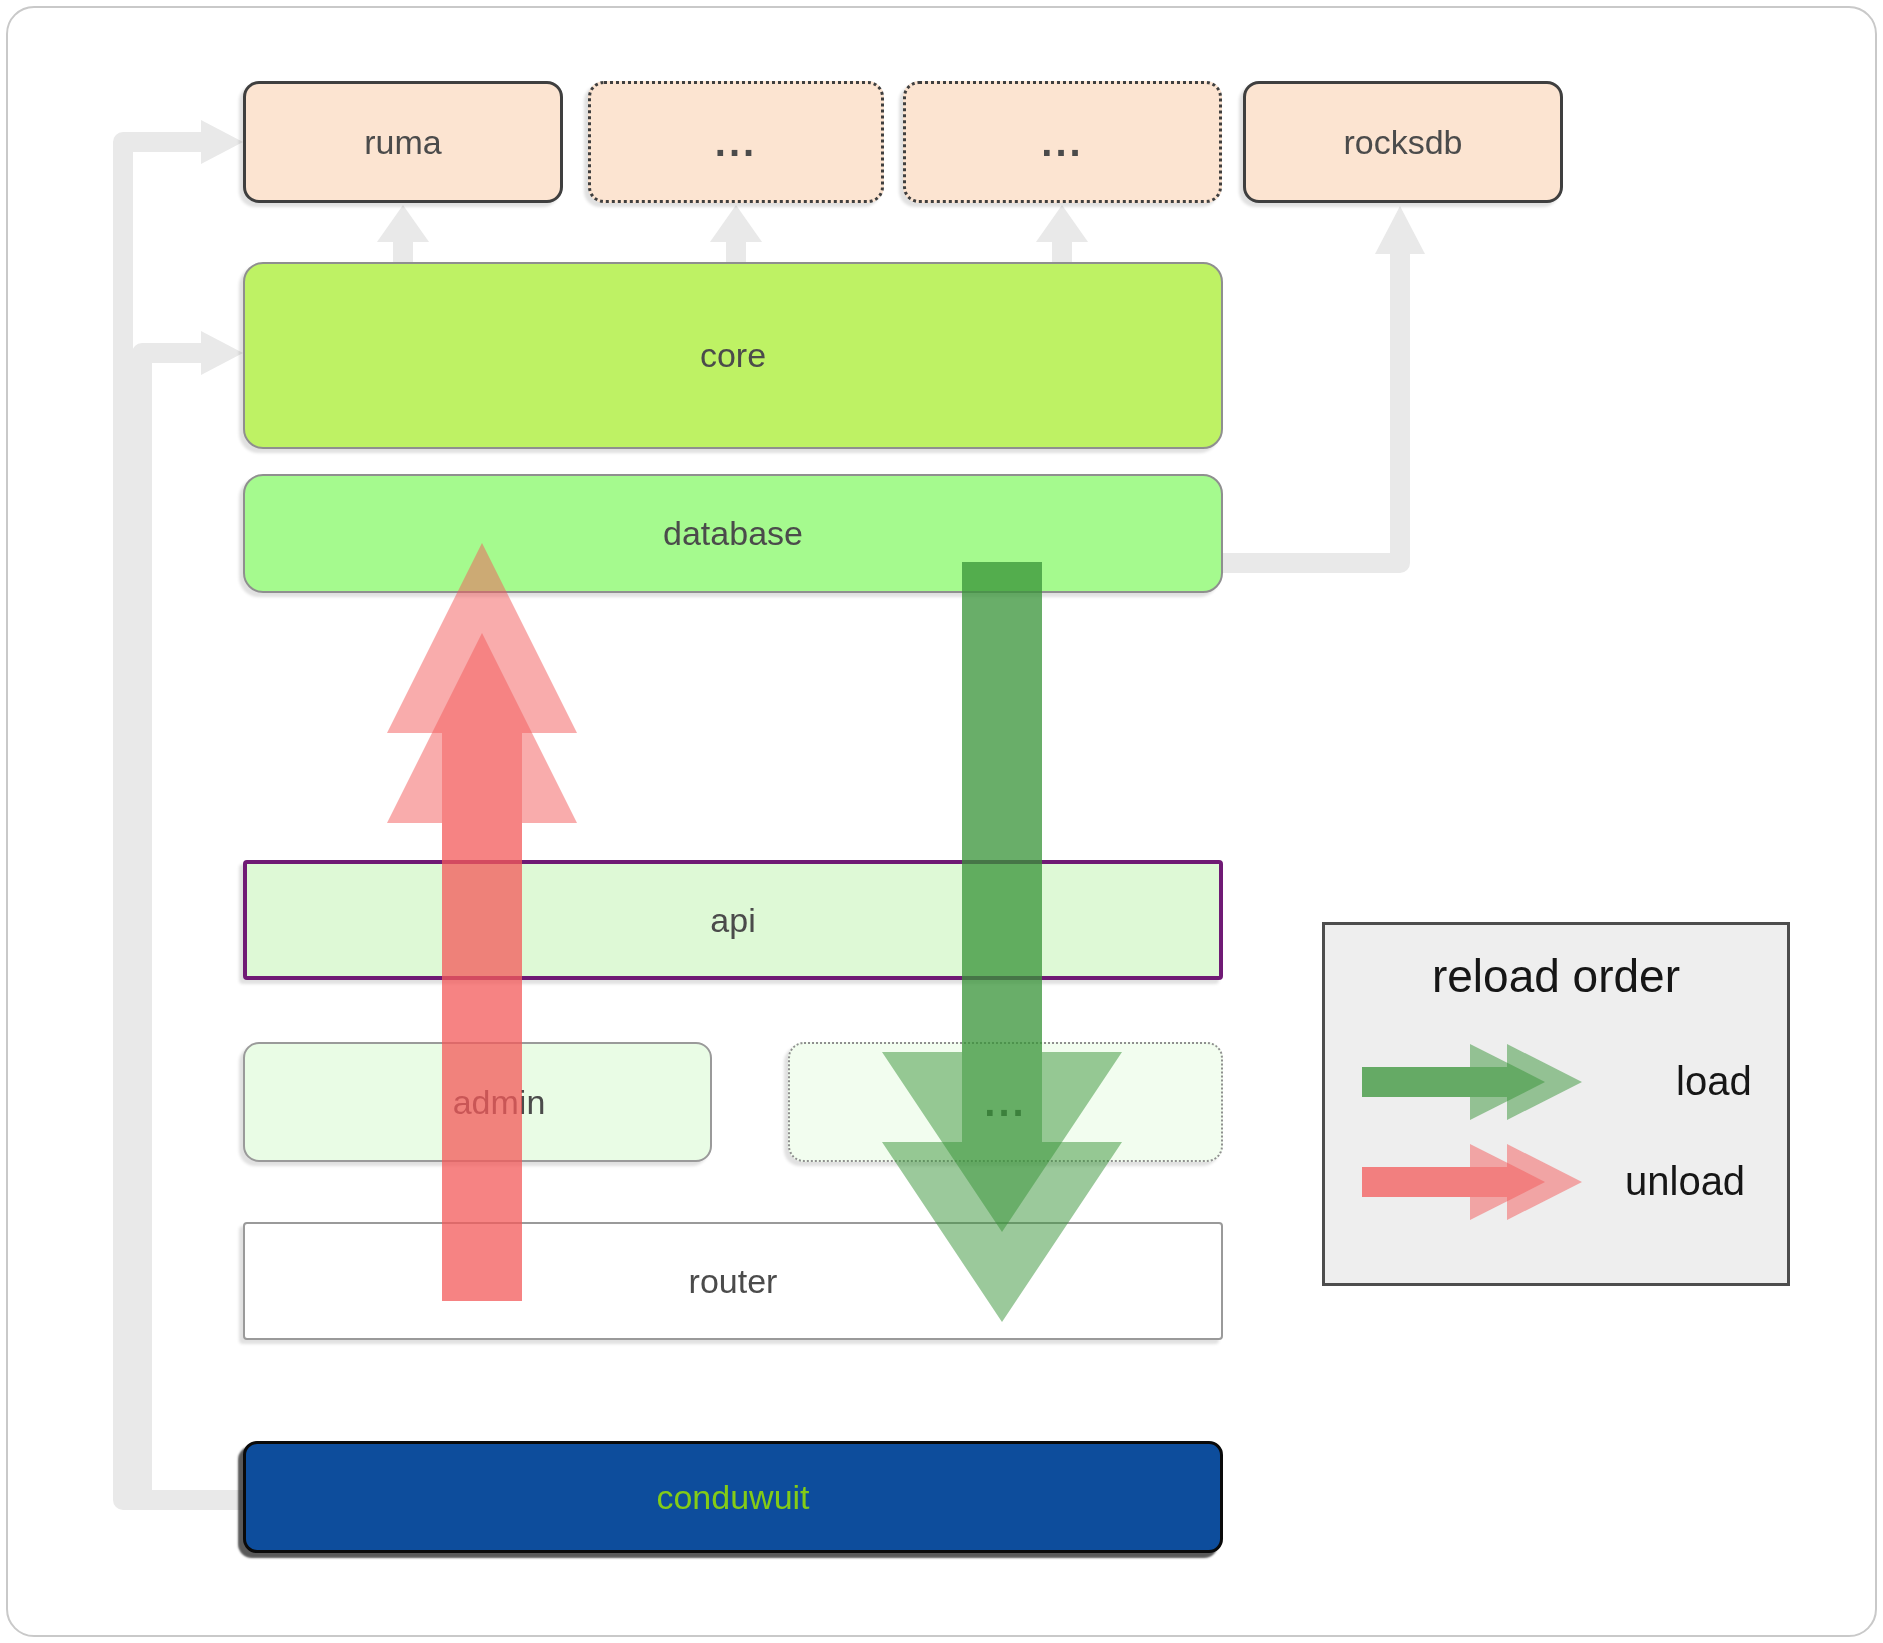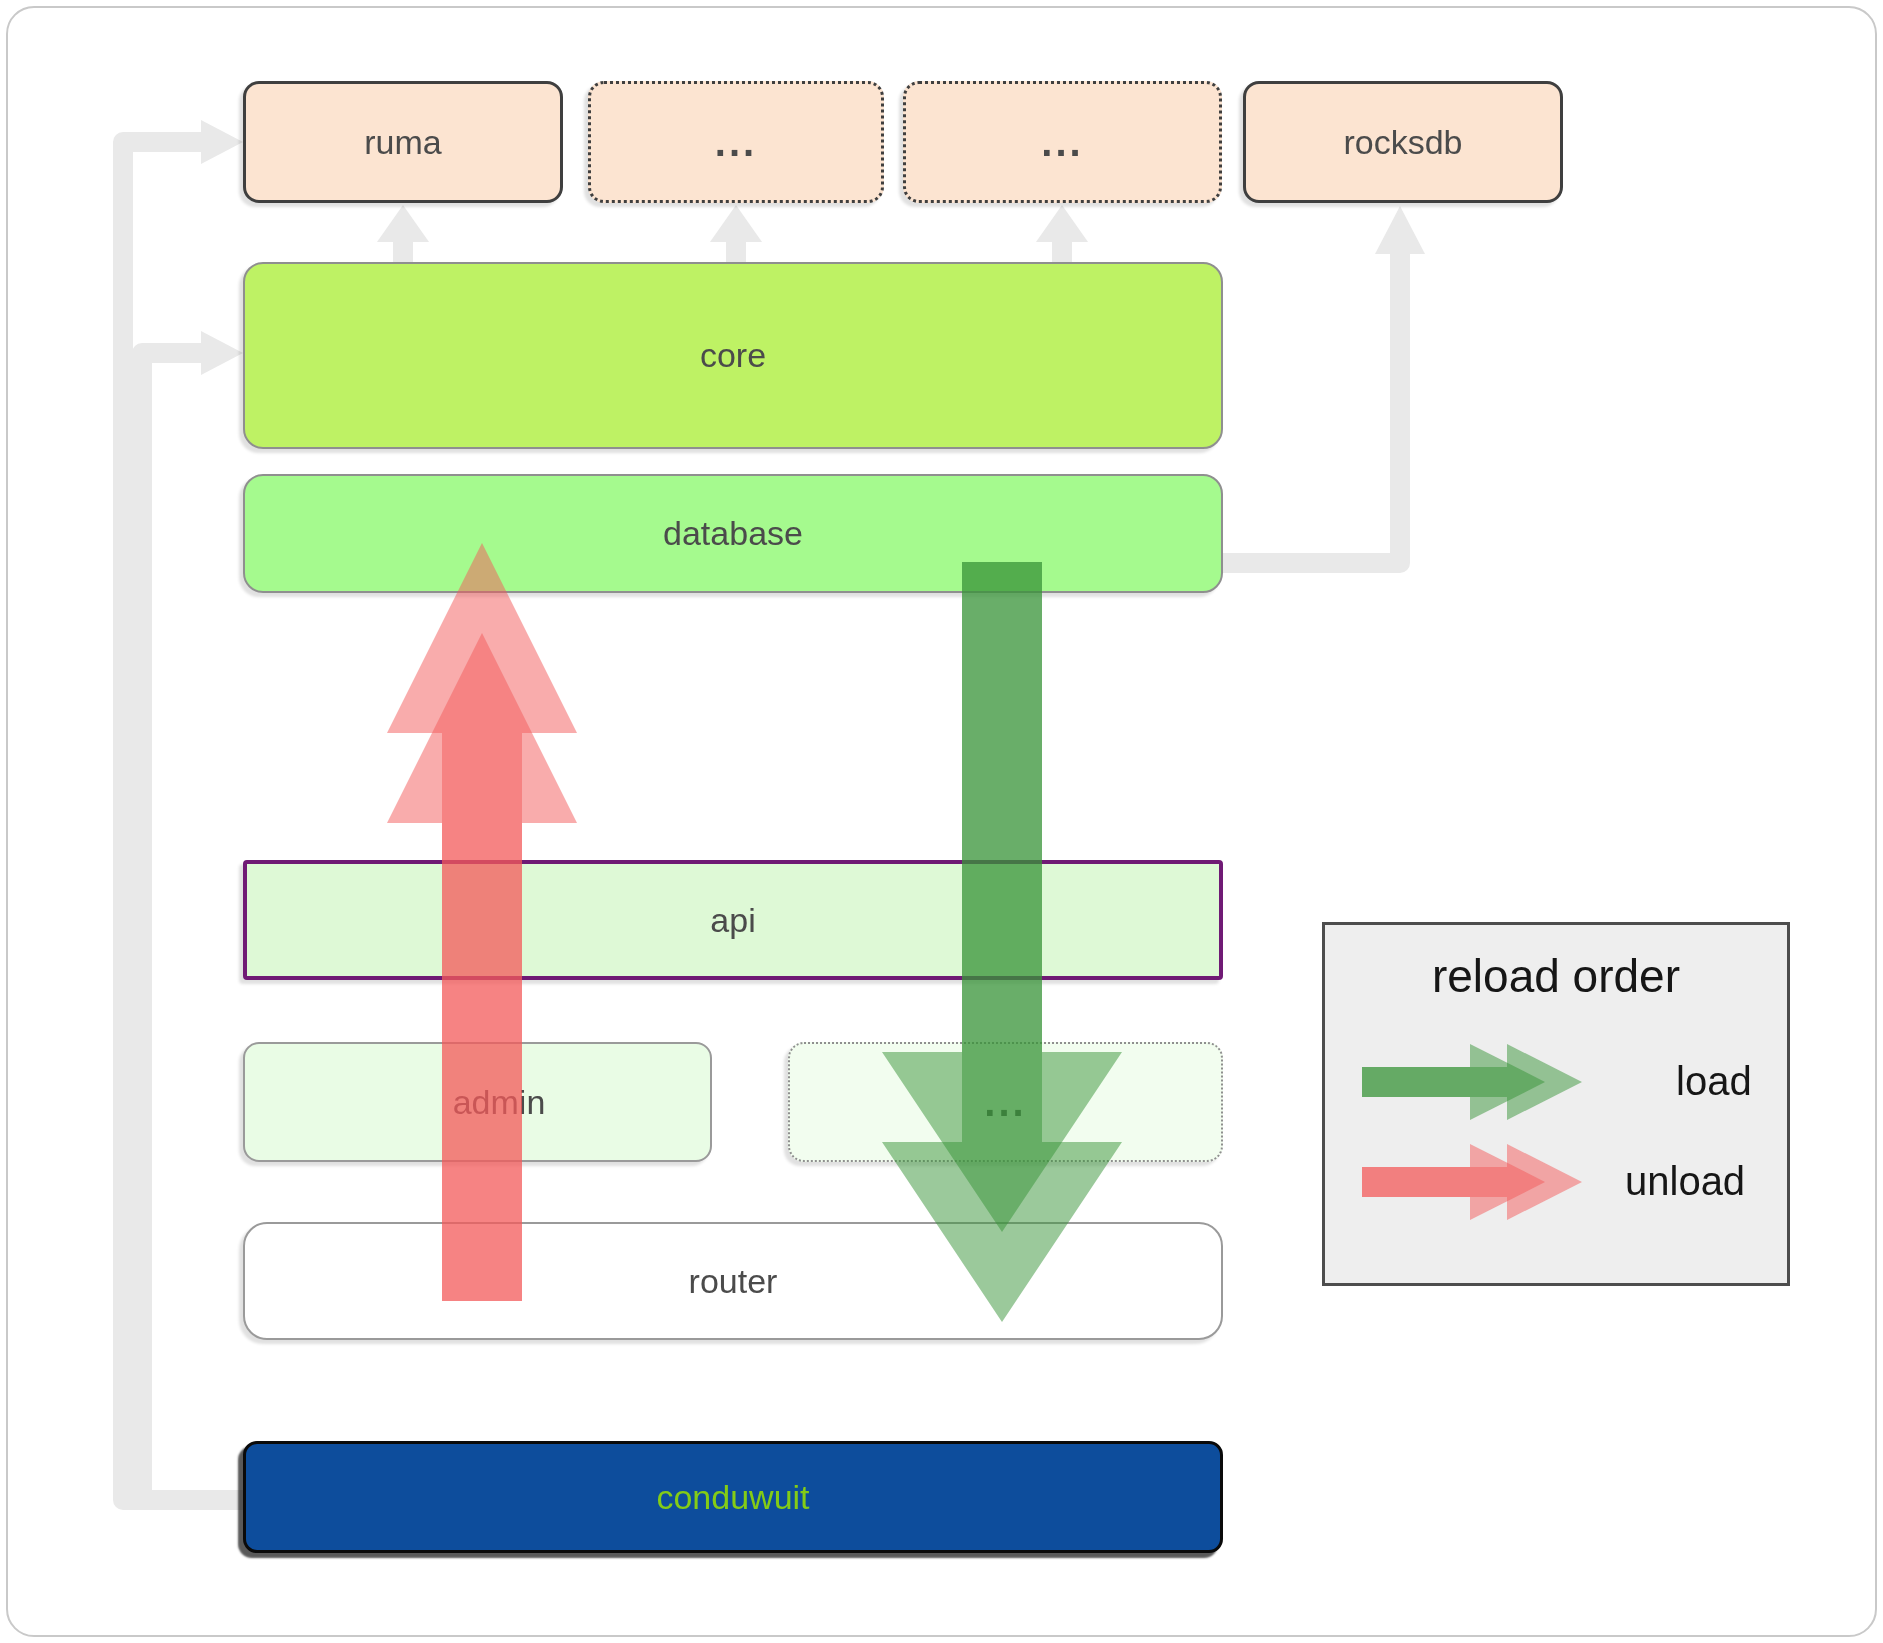--- a/index.html
+++ b/index.html
@@ -33,21 +33,21 @@
   .n-ruma      { left:243px; top:81px;  width:320px; height:122px; border:3px solid  #3f3f3f; }
   .n-dots1     { left:588px; top:81px;  width:296px; height:122px; border:3px dotted #3f3f3f; }
   .n-dots2     { left:903px; top:81px;  width:319px; height:122px; border:3px dotted #3f3f3f; }
   .n-rocksdb   { left:1243px;top:81px;  width:320px; height:122px; border:3px solid  #3f3f3f; }
   .n-core      { left:243px; top:262px; width:980px; height:187px; border:2px solid #8f8f8f; border-radius:20px; }
   .n-database  { left:243px; top:474px; width:980px; height:119px; border:2px solid #8f8f8f; border-radius:20px; }
   .n-service   { left:243px; top:680px; width:980px; height:120px; border:2px solid #939393; border-radius:20px; }
   .n-api       { left:243px; top:860px; width:980px; height:120px; border:4px solid #701a75; border-radius:4px; }
   .n-admin     { left:243px; top:1042px;width:469px; height:120px; border:2px solid #9a9a9a;padding-left:43px; }
   .n-admindots { left:788px; top:1042px;width:435px; height:120px; border:2px dotted #8f8f8f; }
-  .n-router    { left:243px; top:1222px;width:980px; height:118px; border:2px solid #9a9a9a; border-radius:24px; }
+  .n-router    { left:243px; top:1222px;width:980px; height:118px; border:2px solid #9a9a9a; border-radius:4px; }
   .n-conduwuit { left:243px; top:1441px;width:980px; height:112px; border:3px solid #0a0a0a;
                  border-radius:14px; color:#84cc16; box-shadow:-5px 5px 2px rgba(0,0,0,0.65); }
 
   .legend-box {
     position:absolute; left:1322px; top:922px; width:468px; height:364px;
     border:3px solid #4d4d4d; box-sizing:border-box;
   }
   .legend-title {
     position:absolute; top:24px; left:0; width:100%;
     text-align:center; font-size:46px; color:#161616;

